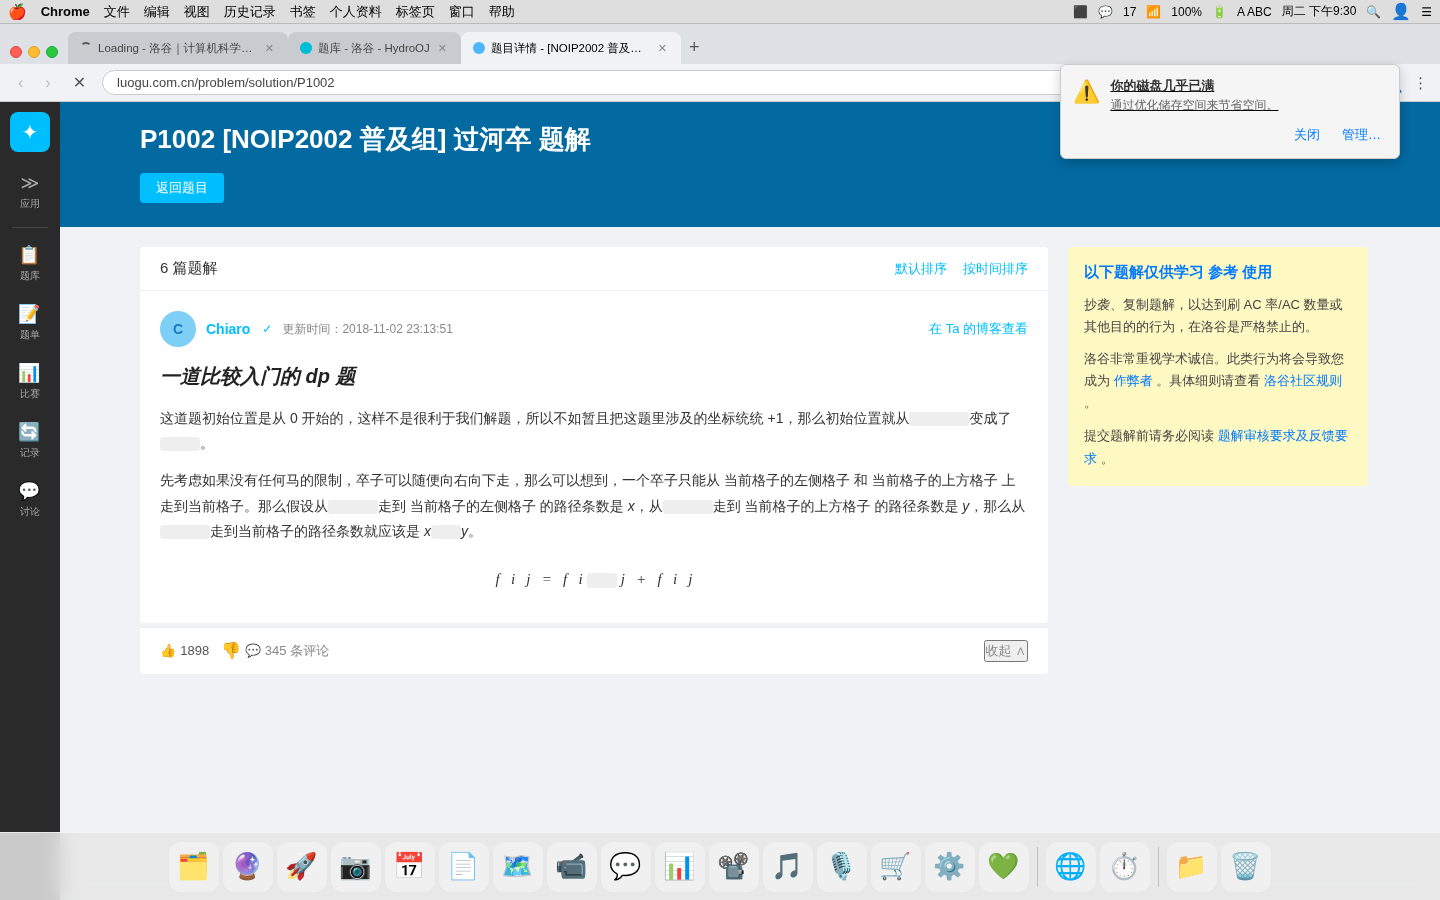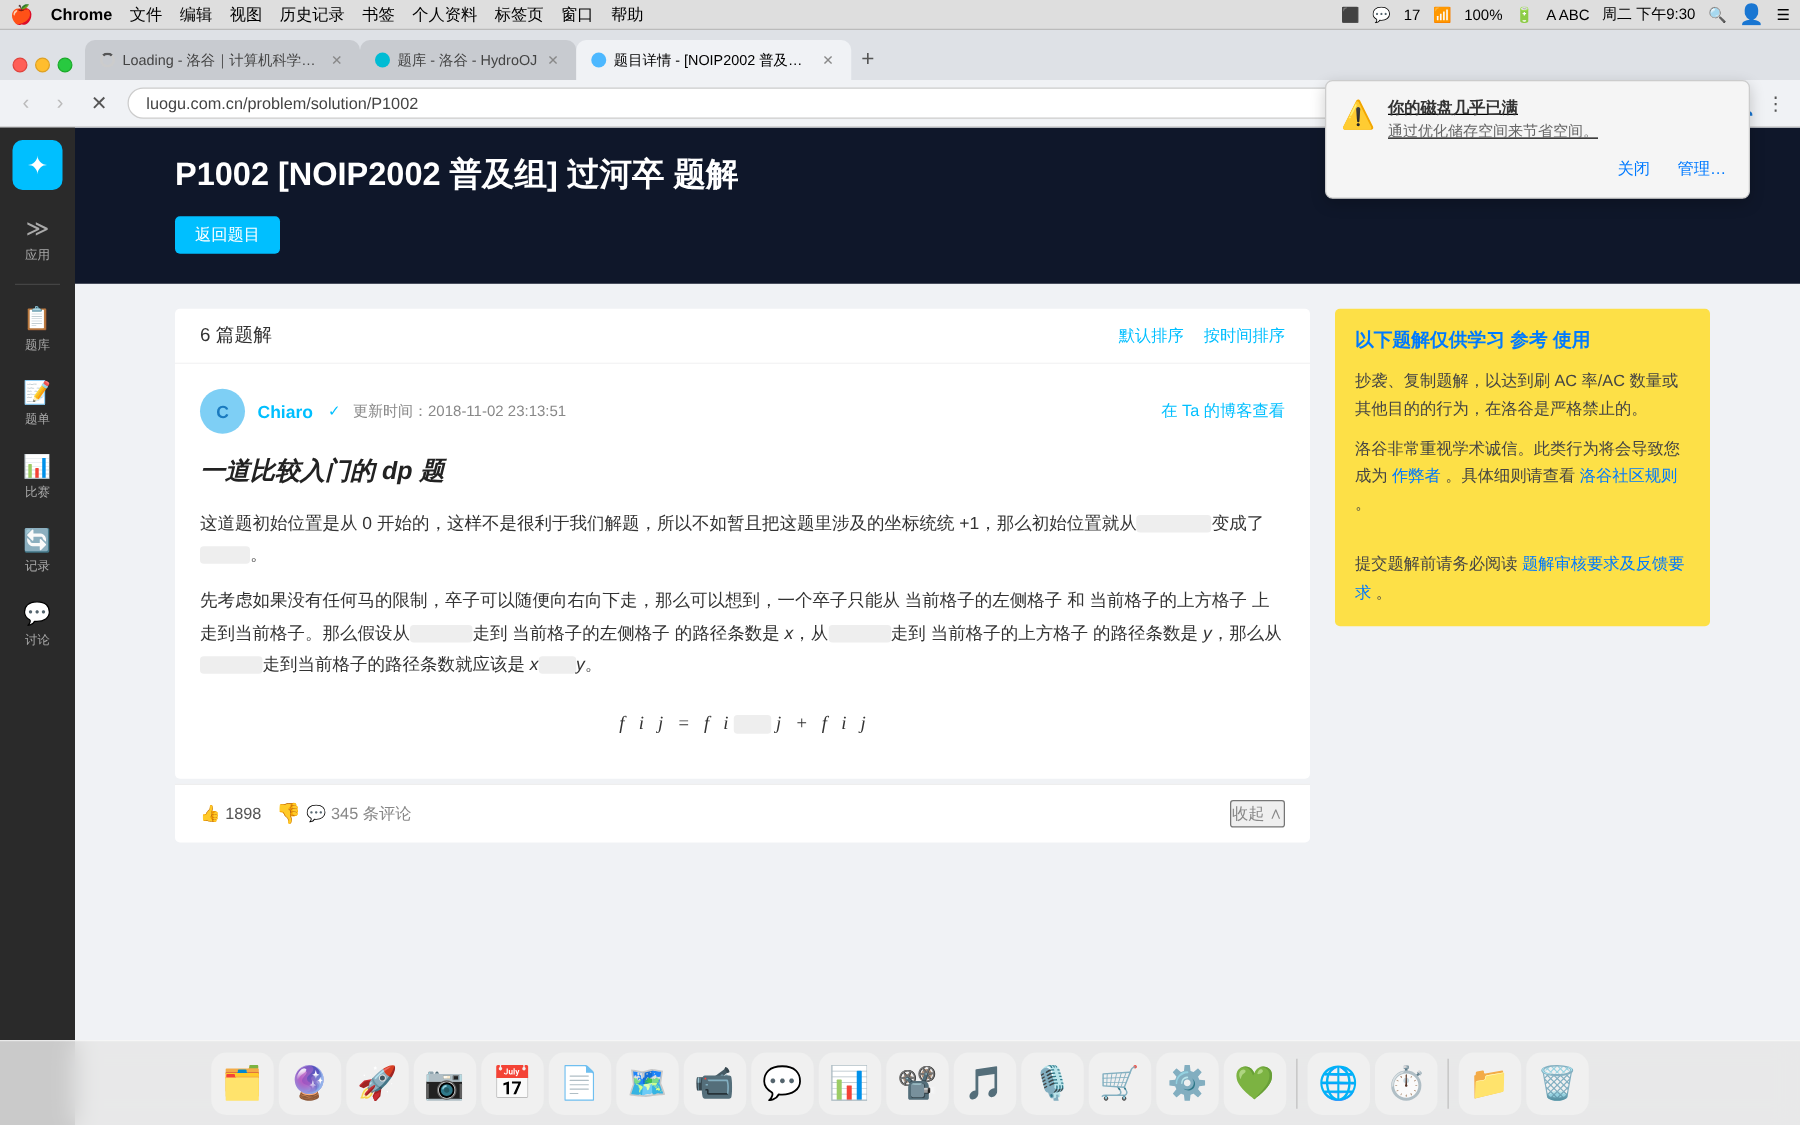--- a/index.html
+++ b/index.html
@@ -105,21 +105,21 @@
     .sidebar-sep { width: 36px; height: 1px; background: #444; margin: 4px 0; }
 
     
     .content-area {
       flex: 1; background: #f0f2f5; overflow-y: auto;
       display: flex; flex-direction: column;
     }
 
     
     .page-header {
-      background: #0f172a; padding: 20px 60px 24px 80px;
+      background: #0369a1; padding: 20px 60px 24px 80px;
       color: white;
     }
     .page-header h1 { font-size: 26px; font-weight: bold; color: #fff; margin-bottom: 16px; }
     .back-btn {
       background: #00bfff; color: white; border: none;
       padding: 6px 16px; border-radius: 4px; font-size: 13px; cursor: pointer;
     }
 
     
     .solutions-area { padding: 20px 72px 20px 80px; display: flex; gap: 20px; }
@@ -157,21 +157,21 @@
       margin-top: 4px; border-radius: 0 0 4px 4px;
     }
     .like-btn { display: flex; align-items: center; gap: 4px; font-size: 13px; color: #555; cursor: pointer; }
     .dislike-btn { margin-left: 12px; cursor: pointer; color: #555; font-size: 16px; }
     .comment-count { margin-left: 4px; color: #888; font-size: 13px; cursor: pointer; }
     .collapse-btn { margin-left: auto; color: #888; font-size: 13px; cursor: pointer; }
 
     
     .right-sidebar { width: 300px; }
     .warning-box {
-      background: #fde047; border-radius: 4px; padding: 16px;
+      background: #fef9c3; border-radius: 4px; padding: 16px;
     }
     .warning-title { color: #e55; font-size: 15px; font-weight: bold; margin-bottom: 12px; }
     .warning-title span { color: #007aff; }
     .warning-body { font-size: 13px; color: #444; line-height: 1.7; }
     .warning-body a { color: #007aff; text-decoration: none; }
 
     
     .dock {
       position: fixed; bottom: 0; left: 0; right: 0; height: 68px;
       background: rgba(230,230,230,0.85);
@@ -384,21 +384,21 @@
 
       <div class="right-sidebar">
         <div class="warning-box">
           <div class="warning-title">
             <span>以下题解仅供学习</span>
             <a href="#" style="color:#007aff;text-decoration:none">参考</a>
             <span>使用</span>
           </div>
           <div class="warning-body">
             <p style="margin-bottom:10px">抄袭、复制题解，以达到刷 AC 率/AC 数量或其他目的的行为，在洛谷是严格禁止的。</p>
-            <p style="margin-bottom:26px">
+            <p style="margin-bottom:11px">
               <span>洛谷非常重视学术诚信。此类行为将会导致您成为</span>
               <a href="#">作弊者</a>
               <span>。具体细则请查看</span>
               <a href="#">洛谷社区规则</a>
               <span>。</span>
             </p>
             <p>
               <span>提交题解前请务必阅读</span>
               <a href="#">题解审核要求及反馈要求</a>
               <span>。</span>

